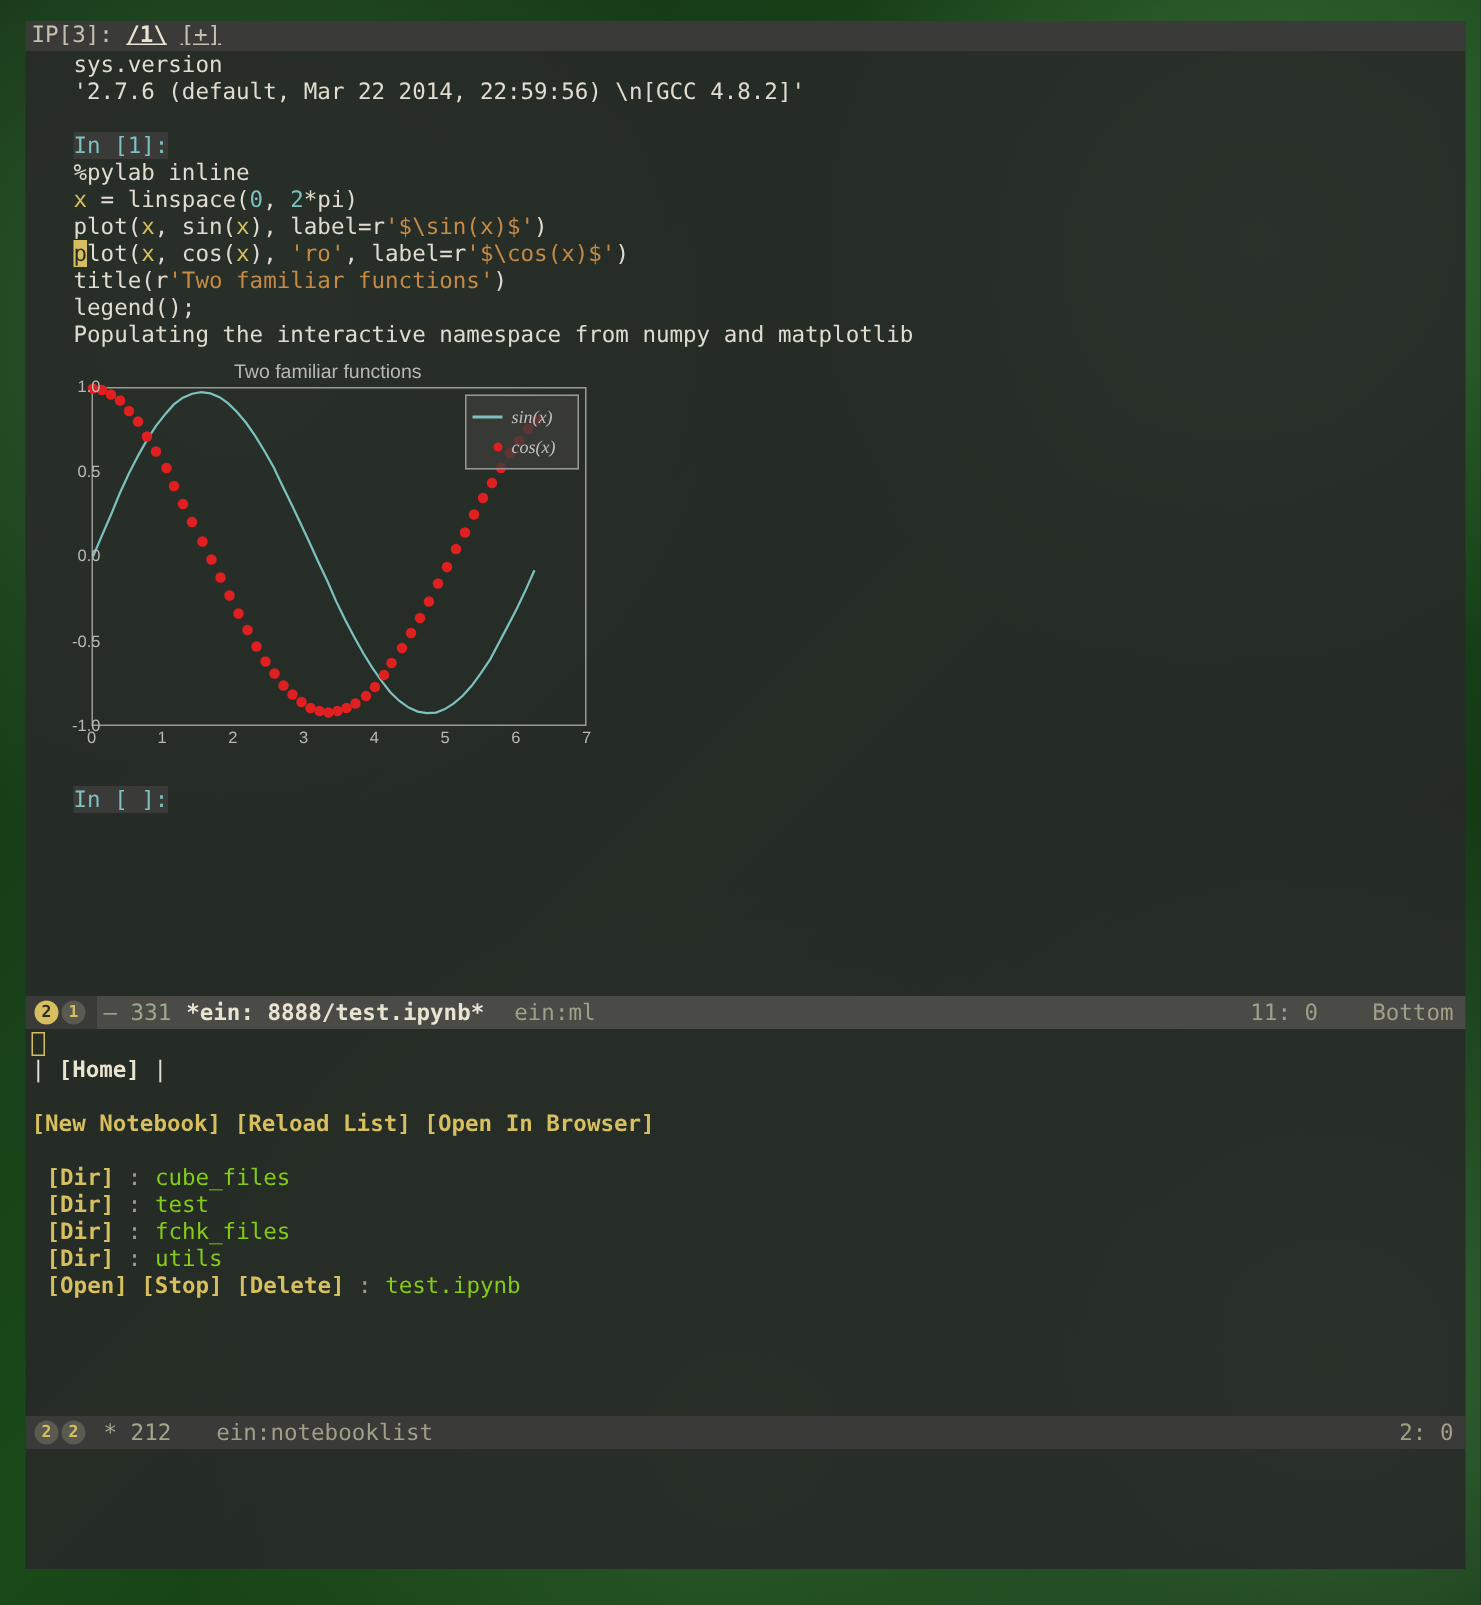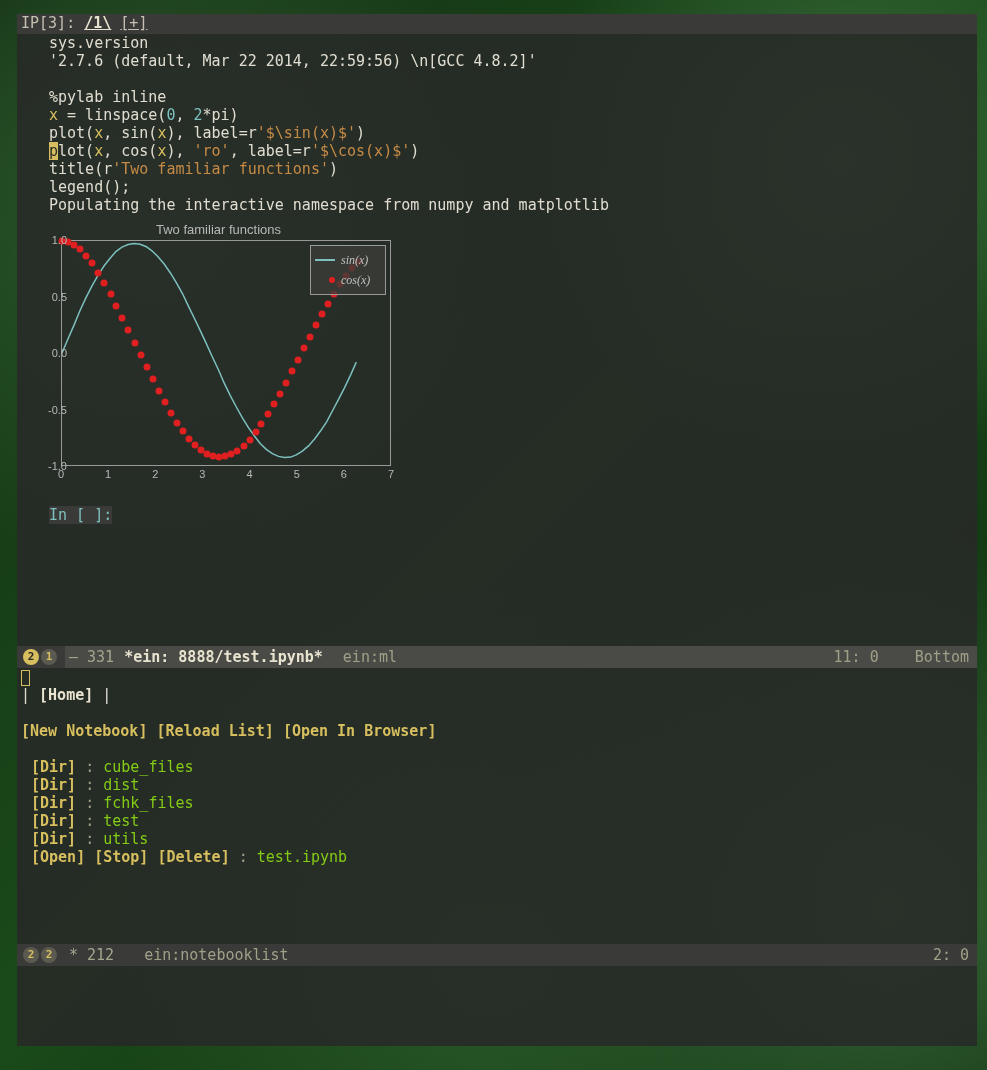--- a/index.html
+++ b/index.html
@@ -111,20 +111,21 @@
 
   <div class="tabbar">
     <span class="lbl">IP[3]: </span><span class="active">/1\</span>
     <span class="plus">[+]</span>
   </div>
 
   <div class="panel-top">
     <div class="code-line"><span class="tok-d">sys.version</span></div>
     <div class="code-line"><span class="tok-d">'2.7.6 (default, Mar 22 2014, 22:59:56) \n[GCC 4.8.2]'</span></div>
     <div class="code-line" style="height:18px"></div>
+    <div class="code-line"><span class="bg-gray tok-c">In [1]:</span></div>
     <div class="code-line"><span class="tok-d">%pylab inline</span></div>
     <div class="code-line"><span class="tok-y">x</span><span class="tok-d"> = linspace(</span><span class="tok-c">0</span><span class="tok-d">, </span><span class="tok-c">2</span><span class="tok-d">*pi)</span></div>
     <div class="code-line"><span class="tok-d">plot(</span><span class="tok-y">x</span><span class="tok-d">, sin(</span><span class="tok-y">x</span><span class="tok-d">), label=r</span><span class="tok-s">'$\sin(x)$'</span><span class="tok-d">)</span></div>
     <div class="code-line"><span class="cursor-block">p</span><span class="tok-d">lot(</span><span class="tok-y">x</span><span class="tok-d">, cos(</span><span class="tok-y">x</span><span class="tok-d">), </span><span class="tok-s">'ro'</span><span class="tok-d">, label=r</span><span class="tok-s">'$\cos(x)$'</span><span class="tok-d">)</span></div>
     <div class="code-line"><span class="tok-d">title(r</span><span class="tok-s">'Two familiar functions'</span><span class="tok-d">)</span></div>
     <div class="code-line"><span class="tok-d">legend();</span></div>
     <div class="code-line"><span class="tok-d">Populating the interactive namespace from numpy and matplotlib</span></div>
 
     <div class="chart-wrap">
       <div class="chart-title">Two familiar functions</div>
@@ -236,23 +237,22 @@
   <div class="panel-bottom">
     <div><span class="nb-cursor"></span></div>
     <div class="nb-breadcrumb"> | <span class="nb-link">[Home]</span> |</div>
     <div class="nb-actions">
       <span class="nb-act">[New Notebook]</span>
       <span class="nb-act">[Reload List]</span>
       <span class="nb-act">[Open In Browser]</span>
     </div>
     <div id="nb-items">
         <div class="nb-row"><span class="nb-dir">[Dir]</span><span class="nb-sep"> : </span><span class="nb-name">cube_files</span></div>
-        <div class="nb-row"><span class="nb-dir">[Dir]</span><span class="nb-sep"> : </span><span class="nb-name">dist</span></div>
+        <div class="nb-row"><span class="nb-dir">[Dir]</span><span class="nb-sep"> : </span><span class="nb-name">test</span></div>
         <div class="nb-row"><span class="nb-dir">[Dir]</span><span class="nb-sep"> : </span><span class="nb-name">fchk_files</span></div>
-        <div class="nb-row"><span class="nb-dir">[Dir]</span><span class="nb-sep"> : </span><span class="nb-name">test</span></div>
         <div class="nb-row"><span class="nb-dir">[Dir]</span><span class="nb-sep"> : </span><span class="nb-name">utils</span></div>
       </div>
     <div class="nb-row">
       <span class="nb-dir">[Open]</span>
       <span class="nb-dir">[Stop]</span>
       <span class="nb-dir">[Delete]</span>
       <span class="nb-sep"> : </span><span class="nb-name">test.ipynb</span>
     </div>
   </div>
 

